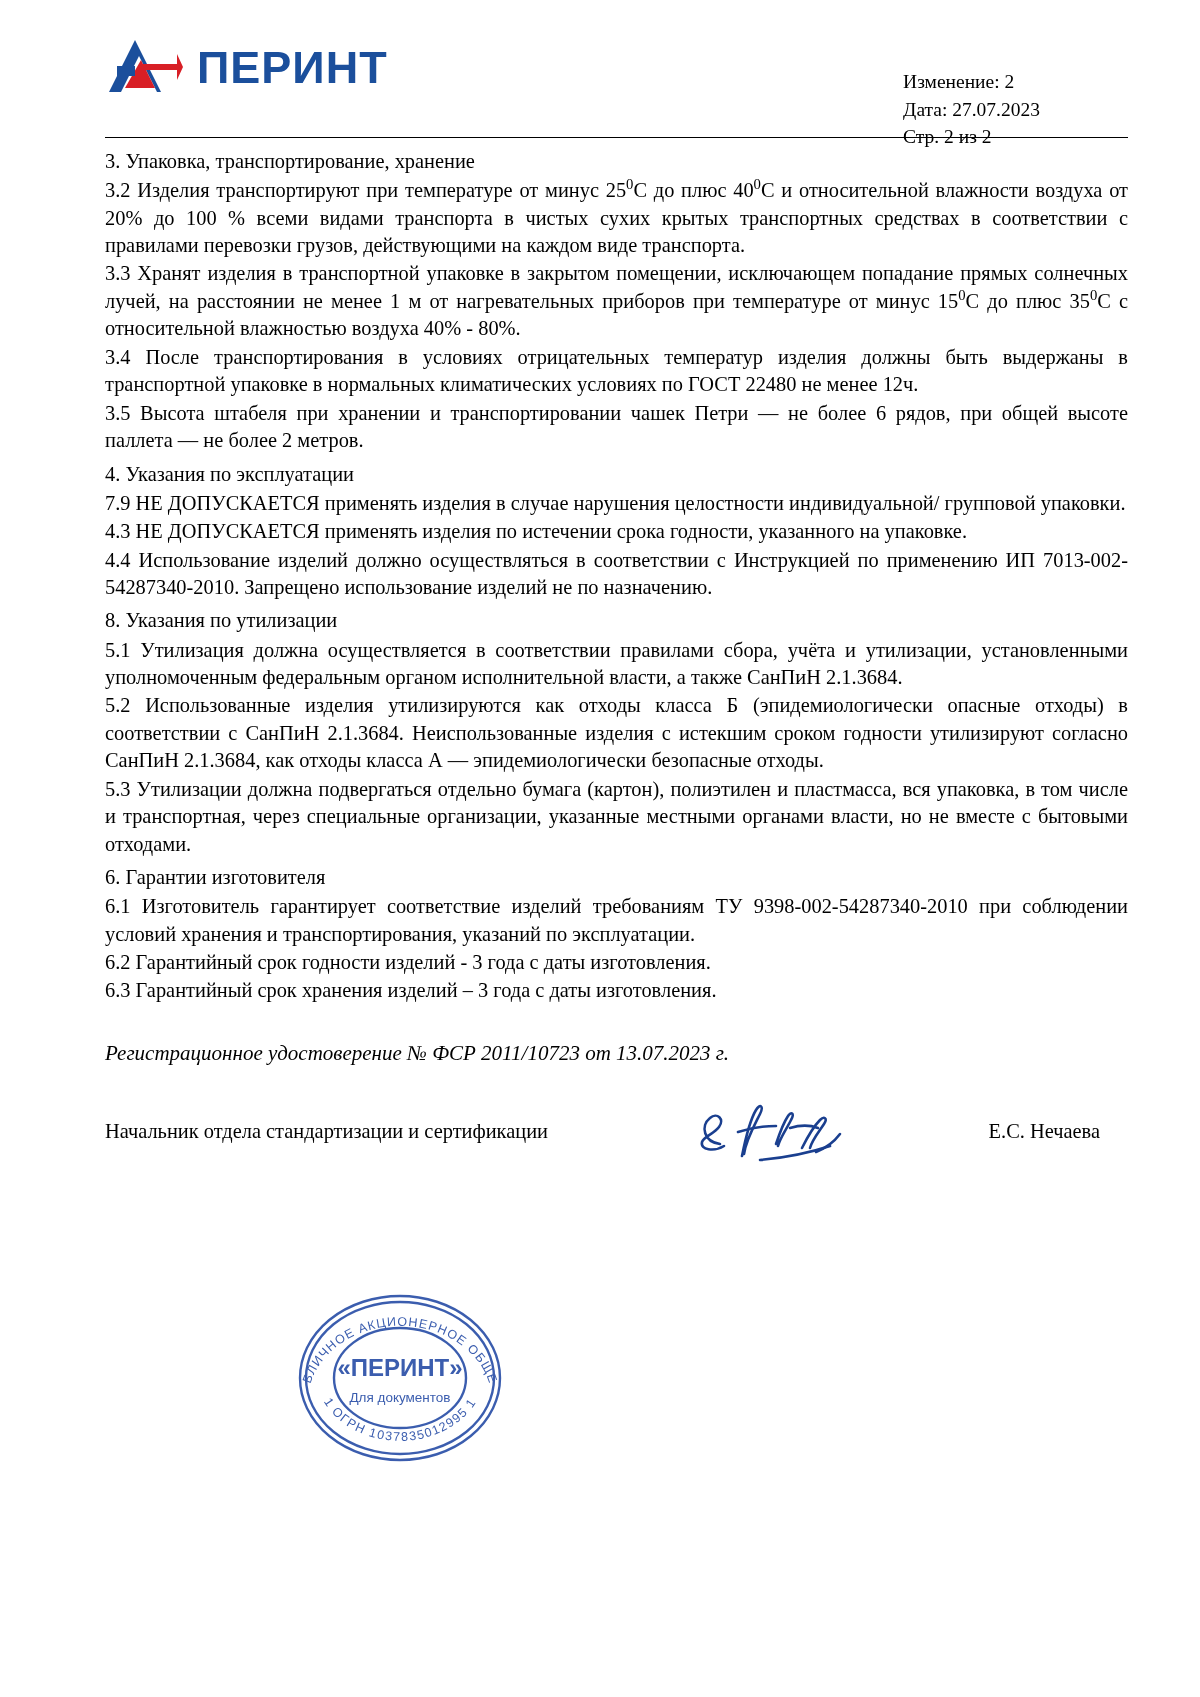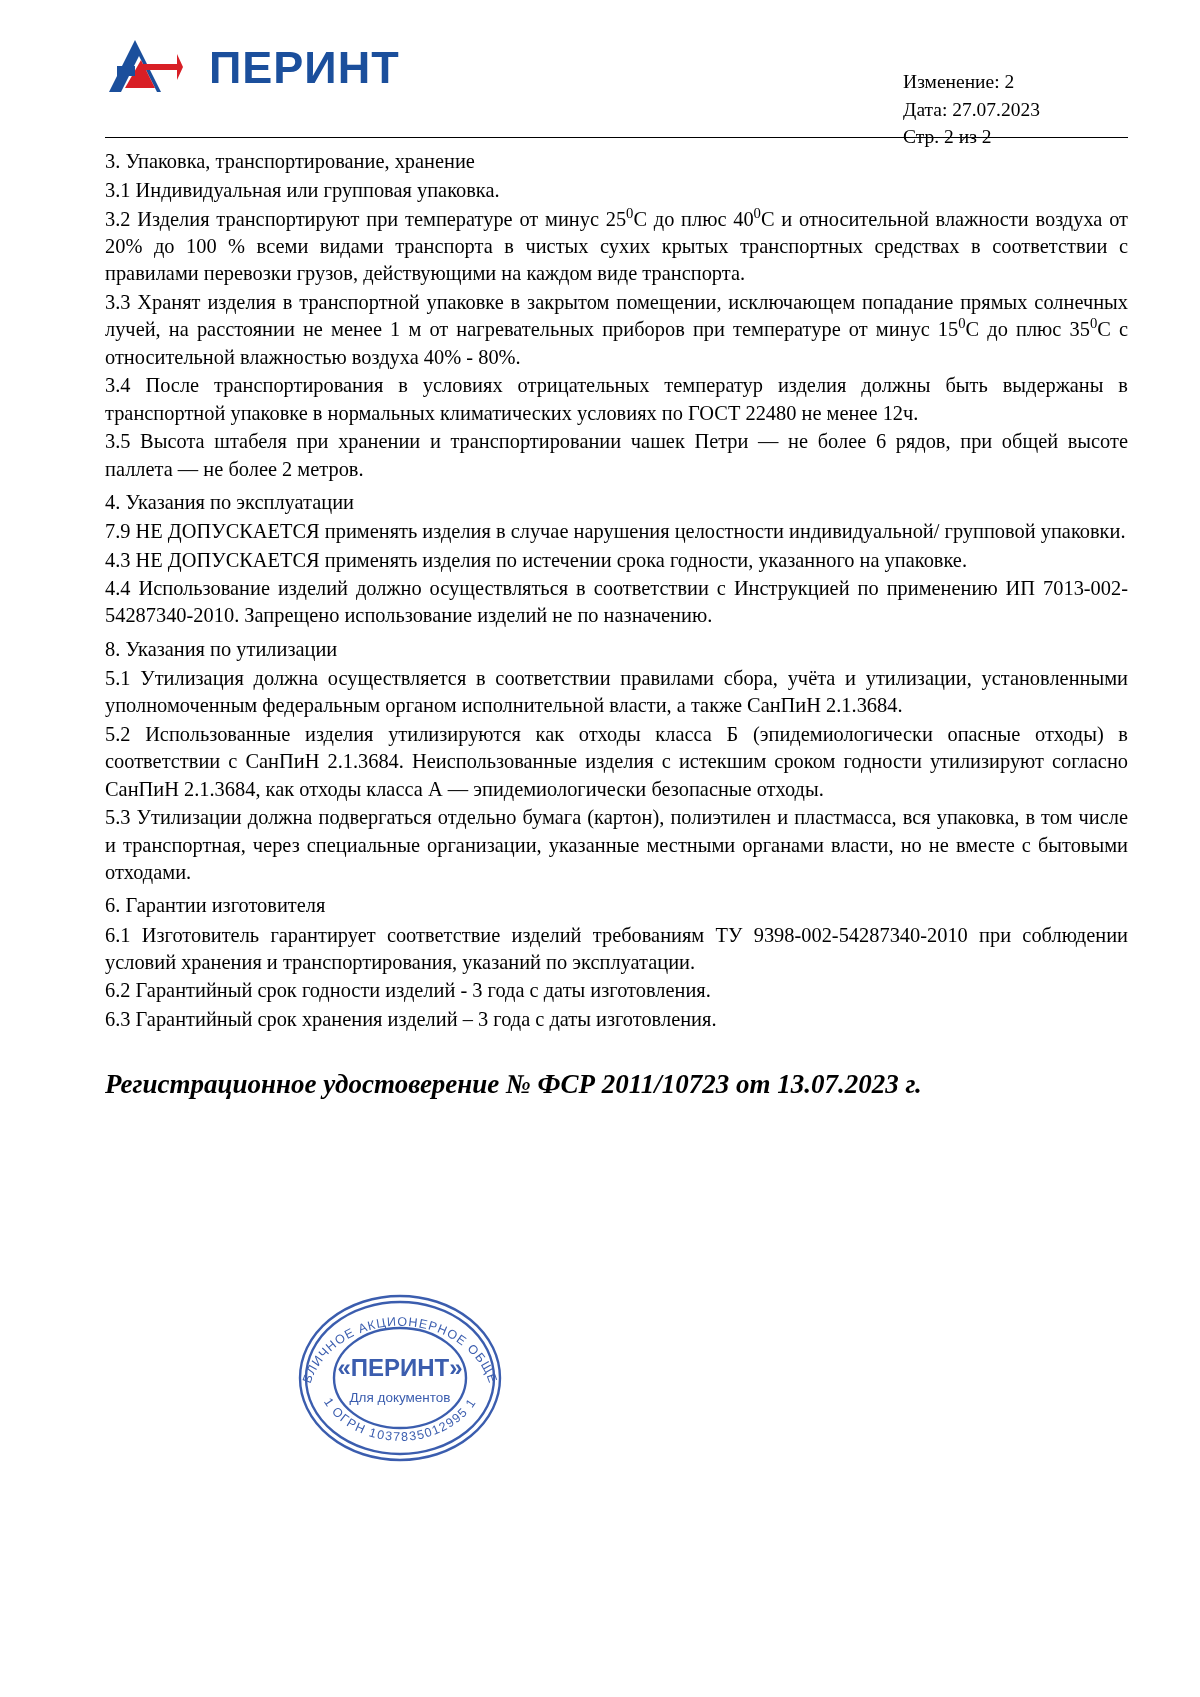--- a/index.html
+++ b/index.html
@@ -28,21 +28,21 @@
   .header {
     position: relative;
     height: 108px;
   }
   .logo {
     position: absolute;
     left: 0;
     top: 6px;
     display: flex;
     align-items: center;
-    gap: 26px;
+    gap: 14px;
   }
   .logo-mark {
     width: 78px;
     height: 62px;
     position: relative;
   }
   .logo-word {
     font-family: "Liberation Sans", sans-serif;
     font-weight: bold;
     font-size: 45px;
@@ -84,23 +84,23 @@
   h2.h {
     margin: 6px 0 2px 0;
     font-size: 20.4px;
     font-weight: normal;
     line-height: 1.33;
   }
   sup { font-size: 0.72em; vertical-align: super; line-height: 0; }
 
   .reg {
     margin-top: 36px;
-    font-size: 27px;
+    font-size: 21px;
     font-style: italic;
-    font-weight: bold;
+    font-weight: normal;
   }
 
   .sign-row {
     margin-top: 44px;
     position: relative;
     height: 70px;
     font-size: 20.4px;
   }
   .sign-title { position: absolute; left: 0; top: 10px; }
   .sign-name  { position: absolute; right: 28px; top: 10px; }
@@ -152,21 +152,20 @@
       <div>Дата: 27.07.2023</div>
       <div>Стр. 2 из 2</div>
     </div>
 
     <div class="rule"></div>
   </div>
 
   <div class="content">
 
     <h2 class="h">3. Упаковка, транспортирование, хранение</h2>
-    <p class="t last-line-left">3.1 Индивидуальная или групповая упаковка.</p>
     <p class="t last-line-left">3.2 Изделия транспортируют при температуре от минус 25<sup>0</sup>С до плюс 40<sup>0</sup>С и относительной влажности воздуха от 20% до 100 % всеми видами транспорта в чистых сухих крытых транспортных средствах в соответствии с правилами перевозки грузов, действующими на каждом виде  транспорта.</p>
     <p class="t last-line-left">3.3 Хранят изделия в транспортной упаковке в закрытом помещении, исключающем попадание прямых солнечных лучей, на расстоянии не менее 1 м от нагревательных приборов при температуре от минус 15<sup>0</sup>С до плюс 35<sup>0</sup>С с относительной  влажностью  воздуха 40% - 80%.</p>
     <p class="t last-line-left">3.4 После транспортирования в условиях отрицательных температур изделия должны быть выдержаны в транспортной упаковке в нормальных климатических условиях по ГОСТ 22480 не менее 12ч.</p>
     <p class="t last-line-left">3.5 Высота штабеля при хранении и транспортировании чашек Петри — не более 6 рядов, при общей высоте  паллета — не более 2 метров.</p>
 
     <h2 class="h">4. Указания по эксплуатации</h2>
     <p class="t last-line-left">7.9 НЕ ДОПУСКАЕТСЯ применять изделия в случае нарушения целостности индивидуальной/ групповой  упаковки.</p>
     <p class="t last-line-left">4.3 НЕ ДОПУСКАЕТСЯ применять изделия по истечении срока годности, указанного на упаковке.</p>
     <p class="t last-line-left">4.4 Использование изделий должно осуществляться в соответствии с Инструкцией по применению ИП 7013-002-54287340-2010. Запрещено использование изделий не по назначению.</p>
 
@@ -175,20 +174,40 @@
     <p class="t last-line-left">5.2 Использованные изделия утилизируются как отходы класса Б (эпидемиологически опасные отходы) в соответствии с СанПиН 2.1.3684. Неиспользованные изделия с истекшим сроком годности утилизируют согласно СанПиН 2.1.3684, как отходы класса А — эпидемиологически безопасные отходы.</p>
     <p class="t last-line-left">5.3 Утилизации должна подвергаться отдельно бумага (картон), полиэтилен и пластмасса, вся упаковка, в том числе и транспортная, через специальные организации, указанные местными органами власти, но не вместе с бытовыми отходами.</p>
 
     <h2 class="h">6. Гарантии изготовителя</h2>
     <p class="t last-line-left">6.1 Изготовитель гарантирует соответствие изделий требованиям ТУ 9398-002-54287340-2010 при соблюдении  условий хранения и транспортирования, указаний по эксплуатации.</p>
     <p class="t last-line-left">6.2 Гарантийный срок годности изделий -  3 года с даты изготовления.</p>
     <p class="t last-line-left">6.3 Гарантийный срок хранения изделий – 3 года с даты изготовления.</p>
 
     <div class="reg">Регистрационное удостоверение № ФСР 2011/10723 от 13.07.2023 г.</div>
 
+    <div class="sign-row">
+      <span class="sign-title">Начальник отдела стандартизации и сертификации</span>
+
+      <span class="signature">
+        <svg viewBox="0 0 160 78" width="160" height="78" aria-hidden="true">
+          <g fill="none" stroke="#1a3f8f" stroke-width="2.6" stroke-linecap="round">
+            <path d="M30 52 C14 50 10 34 20 26 C27 20 35 27 29 35 C24 42 14 44 12 50 C10 58 24 60 34 54"></path>
+            <path d="M52 64 C56 44 60 28 66 18 C70 11 74 14 70 22 C64 34 56 48 54 62"></path>
+            <path d="M48 40 C60 36 74 34 86 34"></path>
+            <path d="M86 52 C90 40 94 30 98 24 C101 19 105 21 101 28 C96 38 90 46 88 54"></path>
+            <path d="M100 36 C110 33 120 33 128 36"></path>
+            <path d="M112 56 C118 44 124 34 130 28 C134 24 138 26 134 32 C128 41 122 48 120 56"></path>
+            <path d="M126 60 C136 56 144 50 150 42"></path>
+            <path d="M70 68 C92 66 116 62 140 54"></path>
+          </g>
+        </svg>
+      </span>
+
+      <span class="sign-name">Е.С. Нечаева</span>
+    </div>
   </div>
 
   <div class="stamp">
     <svg viewBox="0 0 230 175" aria-hidden="true">
       <defs>
         <path id="arcOuter" d="M 25,96 A 92,76 0 0 1 205,96"></path>
         <path id="arcBottom" d="M 32,96 A 85,70 0 0 0 198,96"></path>
       </defs>
       <g fill="none" stroke="#2b50a8" stroke-width="2.4">
         <ellipse cx="115" cy="88" rx="100" ry="82"></ellipse>

